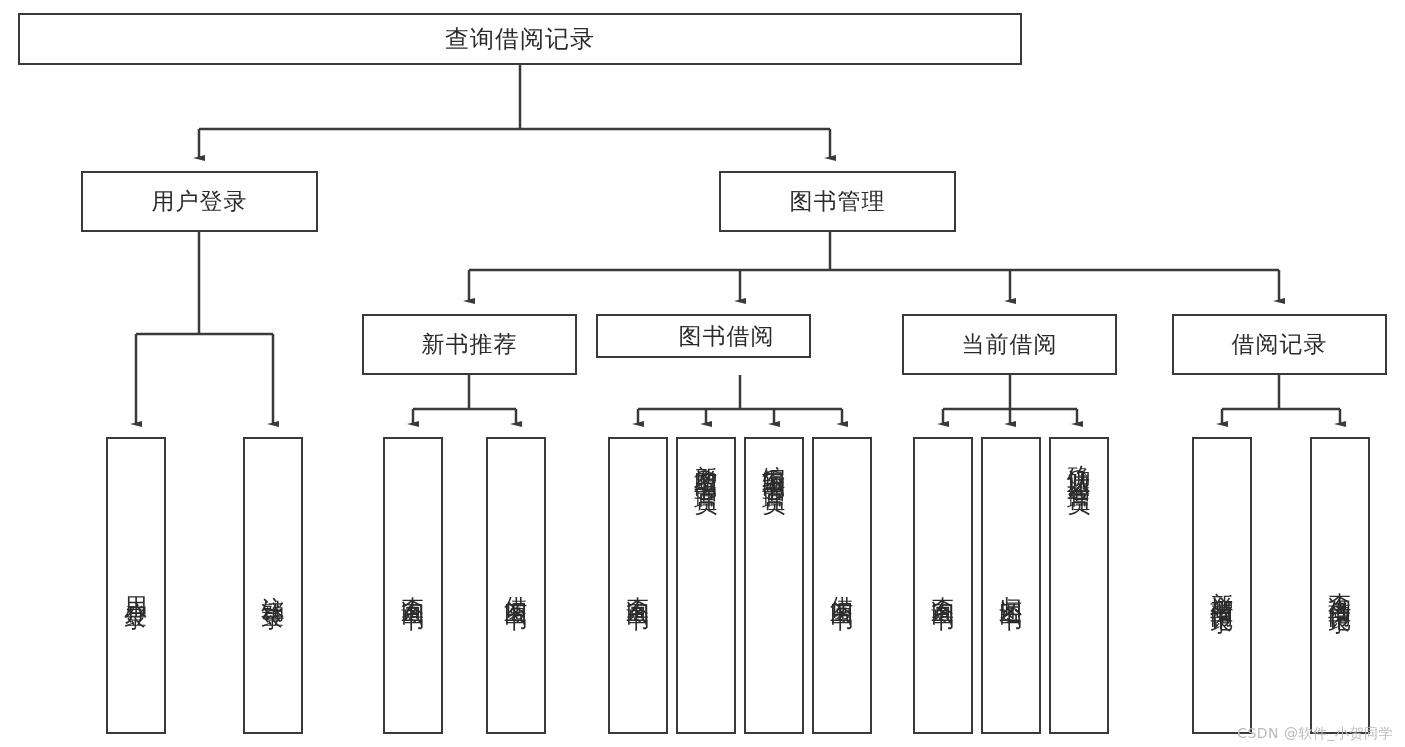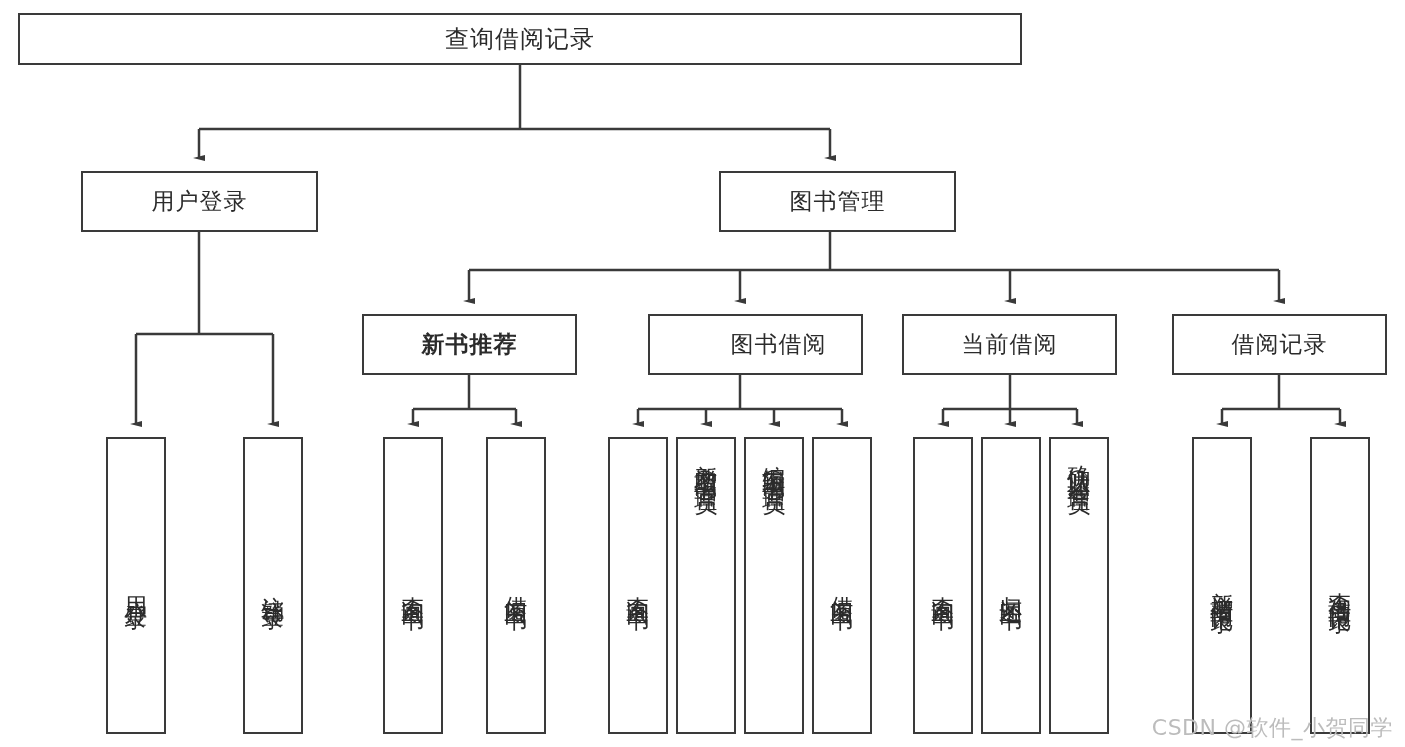--- a/index.html
+++ b/index.html
@@ -55,21 +55,21 @@
     letter-spacing:4px;
     white-space:nowrap;
     color:#2b2b2b;
   }
   .leaf.center-v{align-items:center;}
   .leaf.top-v{align-items:flex-start;padding-top:8px;}
   .watermark{
     position:absolute;
     right:12px;
     bottom:4px;
-    font-size:22px;
+    font-size:14px;
     color:#bcbcbc;
     letter-spacing:0.5px;
     white-space:nowrap;
   }
 </style>
 </head>
 <body>
 
 <div id="canvas">
 
@@ -127,24 +127,24 @@
     <span class="lbl">查询借阅记录</span>
   </div>
 
   <div class="node" style="left:81px;top:171px;width:237px;height:61px;">
     <span class="lbl">用户登录</span>
   </div>
   <div class="node" style="left:711px;top:171px;width:237px;height:61px;margin-left:8px;">
     <span class="lbl">图书管理</span>
   </div>
 
-  <div class="node" style="left:362px;top:314px;width:215px;height:61px;font-weight:bold;">
+  <div class="node" style="left:362px;top:314px;width:215px;height:61px;">
     <span class="lbl">新书推荐</span>
   </div>
-  <div class="node" style="left:648px;top:314px;width:215px;height:61px;padding-left:46px;">
+  <div class="node" style="left:596px;top:314px;width:215px;height:44px;padding-left:46px;">
     <span class="lbl">图书借阅</span>
   </div>
   <div class="node" style="left:902px;top:314px;width:215px;height:61px;">
     <span class="lbl">当前借阅</span>
   </div>
   <div class="node" style="left:1172px;top:314px;width:215px;height:61px;">
     <span class="lbl">借阅记录</span>
   </div>
 
   <div class="leaf center-v" style="left:106px;top:437px;width:60px;height:297px;">

